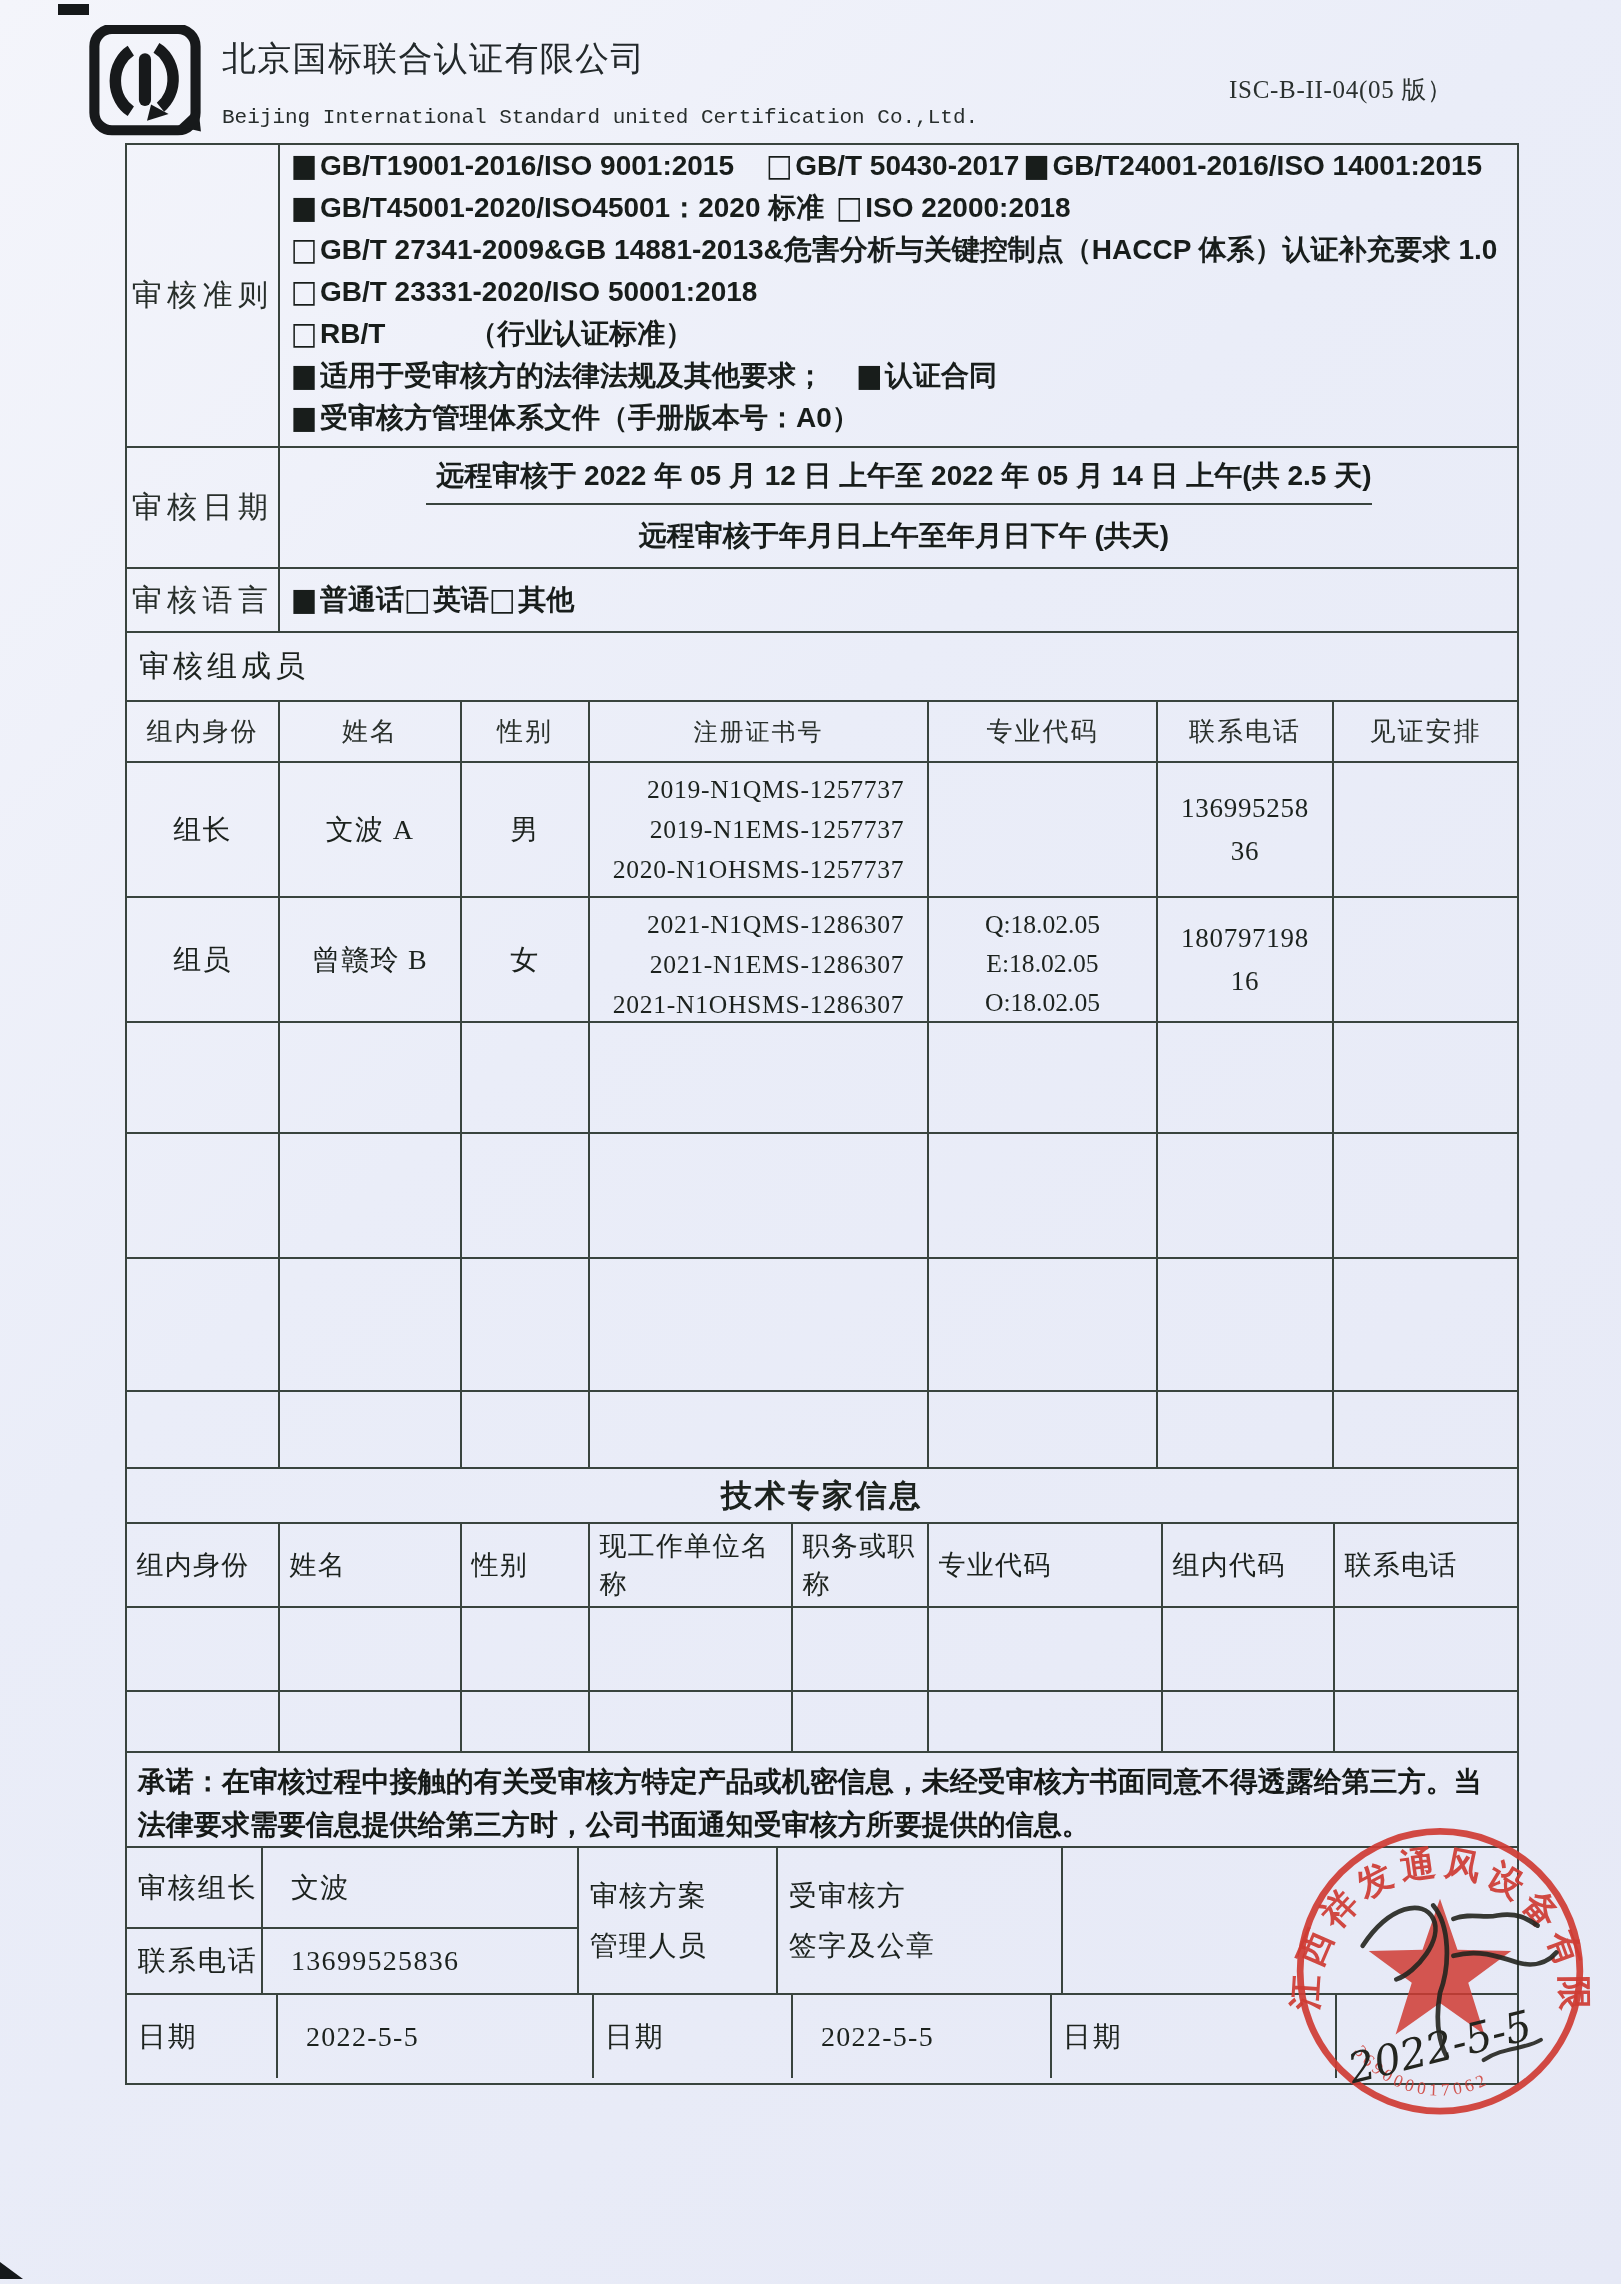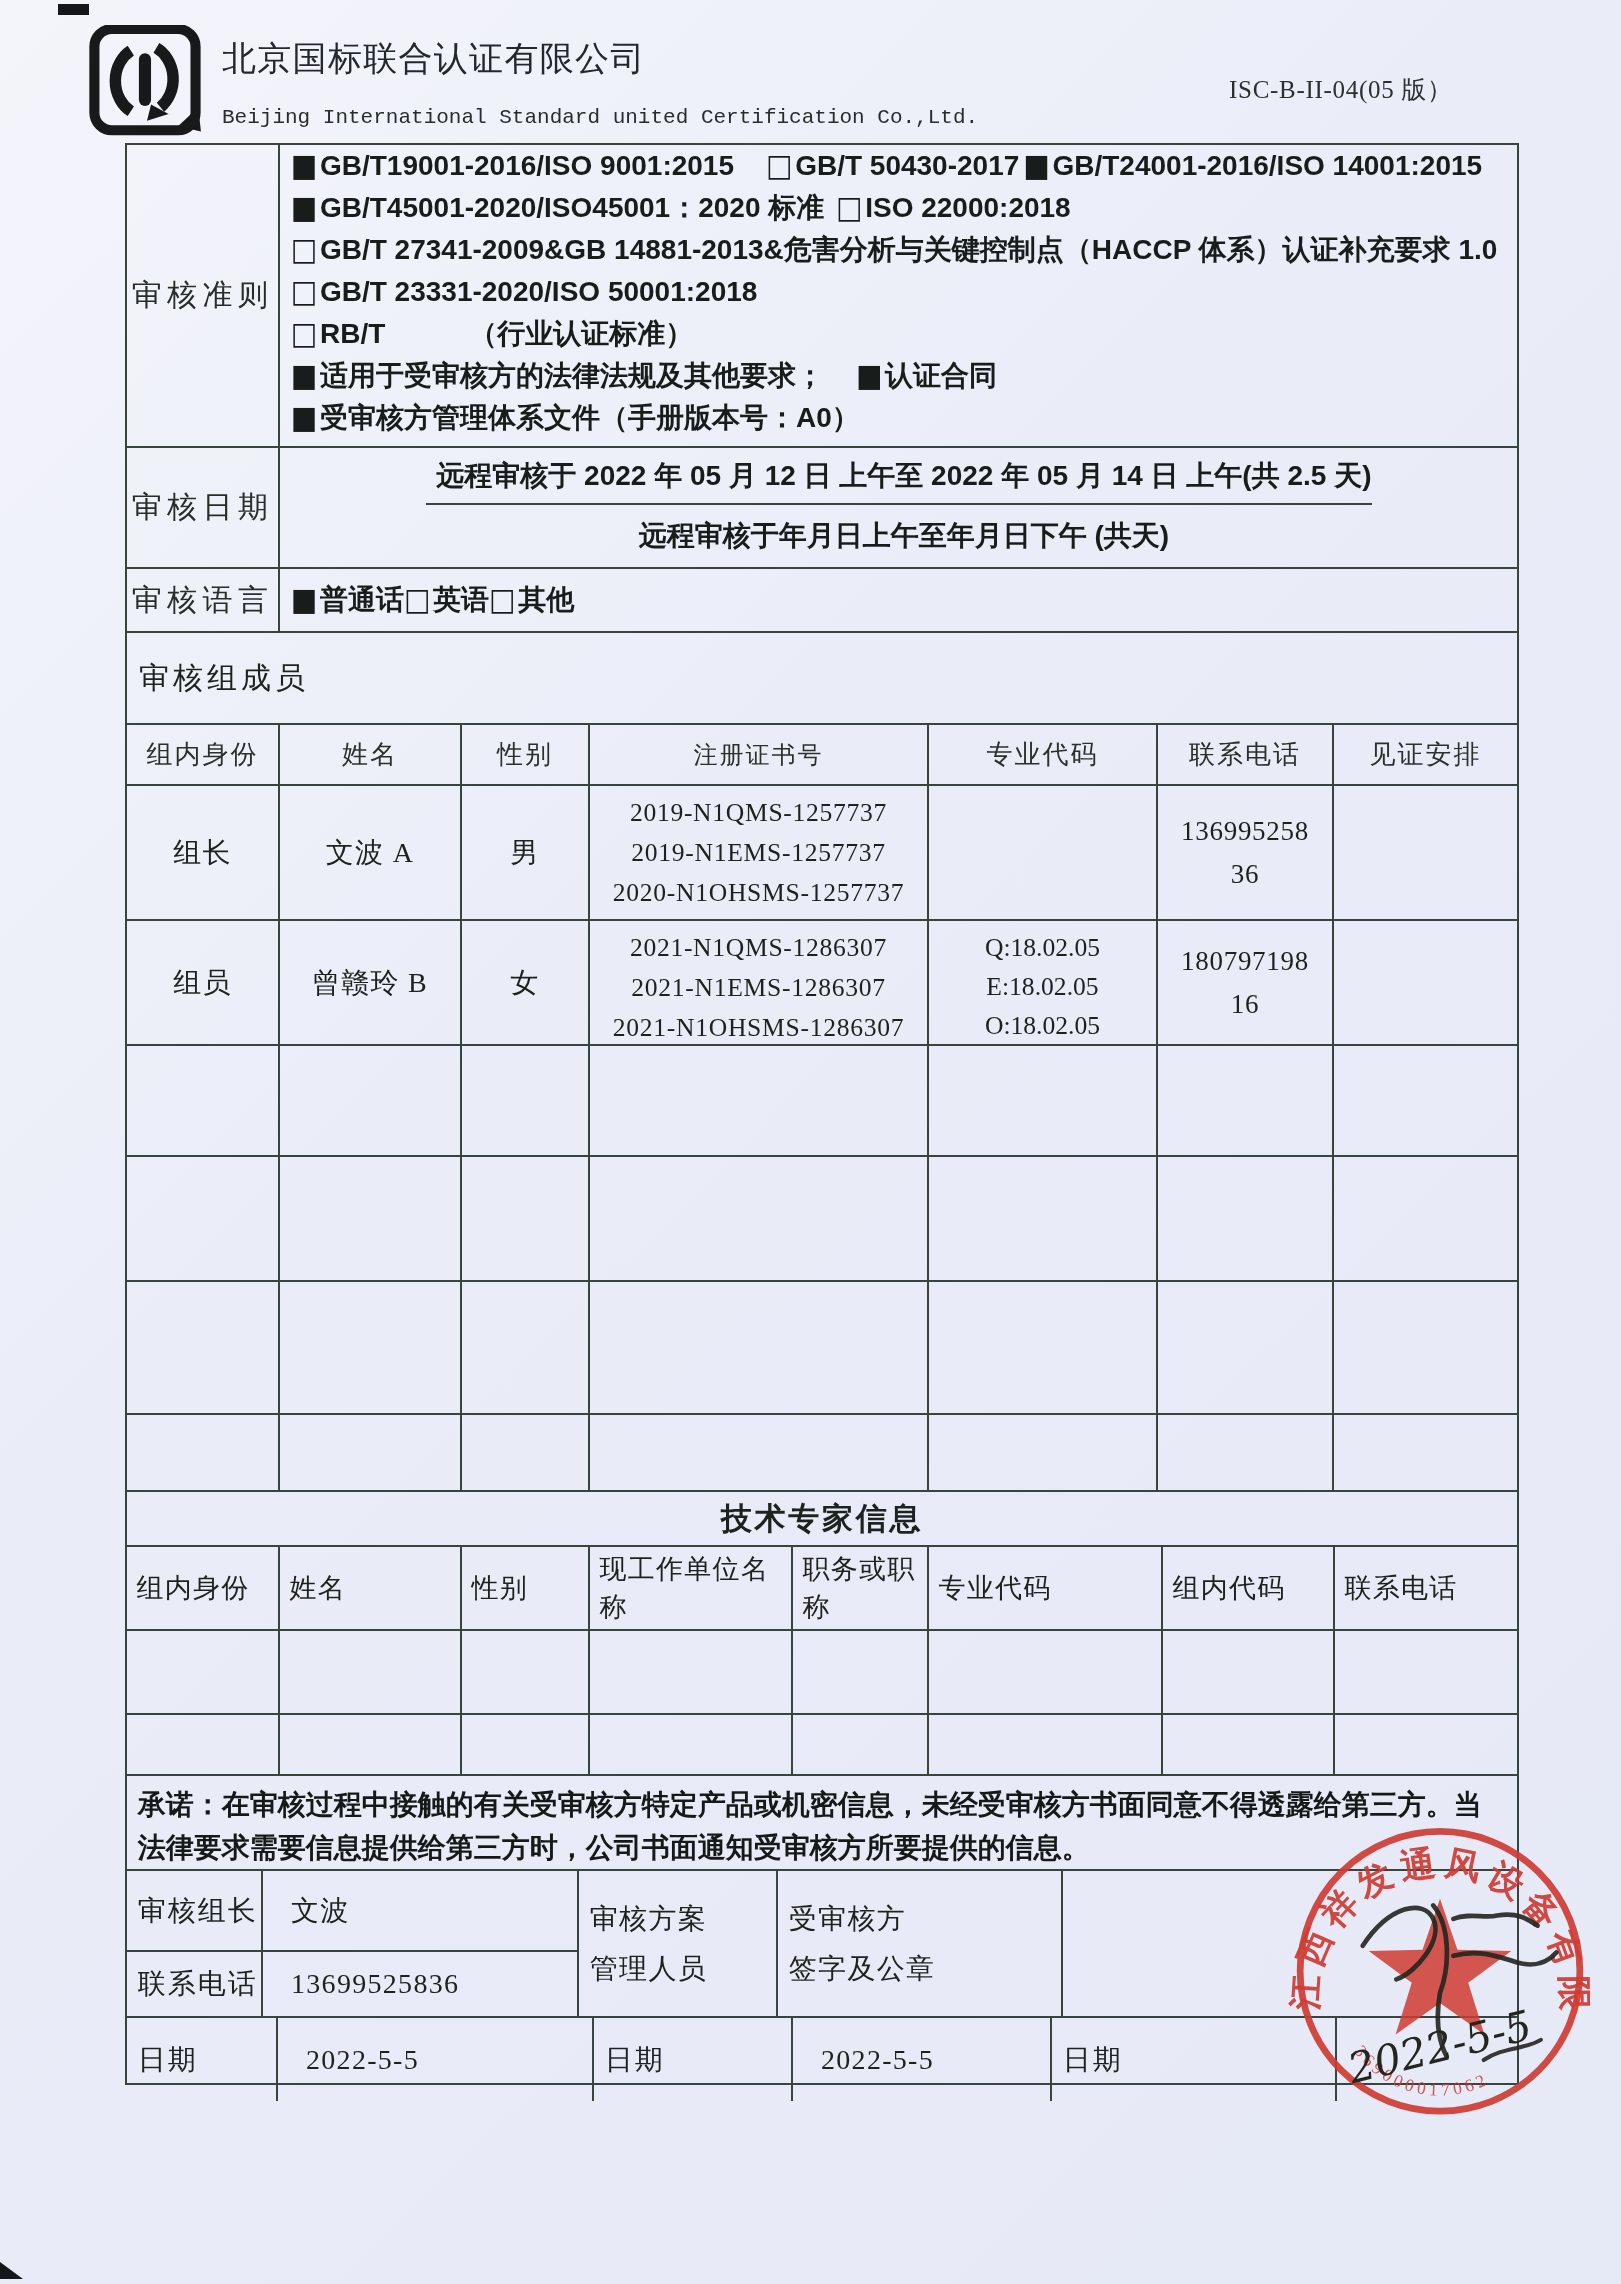--- a/index.html
+++ b/index.html
@@ -54,31 +54,31 @@
   .r-criteria{height:303px;}
   .criteria-cell{flex:1;display:flex;flex-direction:column;justify-content:flex-start;padding-left:10.8px;}
   .crit-line{font-family:"Liberation Sans","DejaVu Sans",sans-serif;font-weight:700;font-size:28px;line-height:42px;white-space:nowrap;color:#181d1b;}
   .box{display:inline-block;font-family:"DejaVu Sans",sans-serif;font-weight:400;margin-right:2.7px;transform:scaleY(1.12);}
   .seg{margin-right:4px;}
 
   
   .r-date{height:121px;}
   .r-lang{height:64px;}
   .bold-line{font-family:"Liberation Sans","DejaVu Sans",sans-serif;font-weight:700;font-size:28px;color:#181d1b;padding-left:10.8px;white-space:nowrap;}
-  .r-band{height:92px;}
+  .r-band{height:69px;}
   .band-cell{flex:1;display:flex;align-items:center;padding-left:12px;font-size:30px;letter-spacing:4px;}
 
   
   .r-mhead{height:61px;}
   .hd{font-size:26px;letter-spacing:2px;color:#2a302c;}
   .r-m1{height:135px;}
   .r-m2{height:125px;}
   .r-e1{height:111px;} .r-e2{height:125px;} .r-e3{height:133px;} .r-e4{height:77px;}
   .cellcol{display:flex;flex-direction:column;justify-content:space-around;height:100%;padding:6.7px 0;box-sizing:border-box;}
-  .cert{font-size:25.6px;letter-spacing:0.7px;text-align:center;line-height:40px;}
+  .cert{font-size:25.6px;letter-spacing:0.7px;text-align:right;line-height:40px;}
   .code{font-size:25.6px;text-align:center;line-height:39px;}
   .datacell{font-size:28px;letter-spacing:1.3px;}
   .phone{display:inline-block;max-width:10.4ch;word-break:break-all;font-size:27px;text-align:center;line-height:43px;letter-spacing:0.7px;}
 
   
   .r-title{height:55px;}
   .title-cell{flex:1;display:flex;align-items:center;justify-content:center;font-family:"Liberation Sans","DejaVu Sans",sans-serif;font-weight:700;font-size:31px;letter-spacing:2.7px;}
   .r-xhead{height:84px;}
   .xhd{font-size:27px;letter-spacing:1.3px;text-align:left;line-height:38px;}
   .r-x1{height:84px;} .r-x2{height:61px;}

